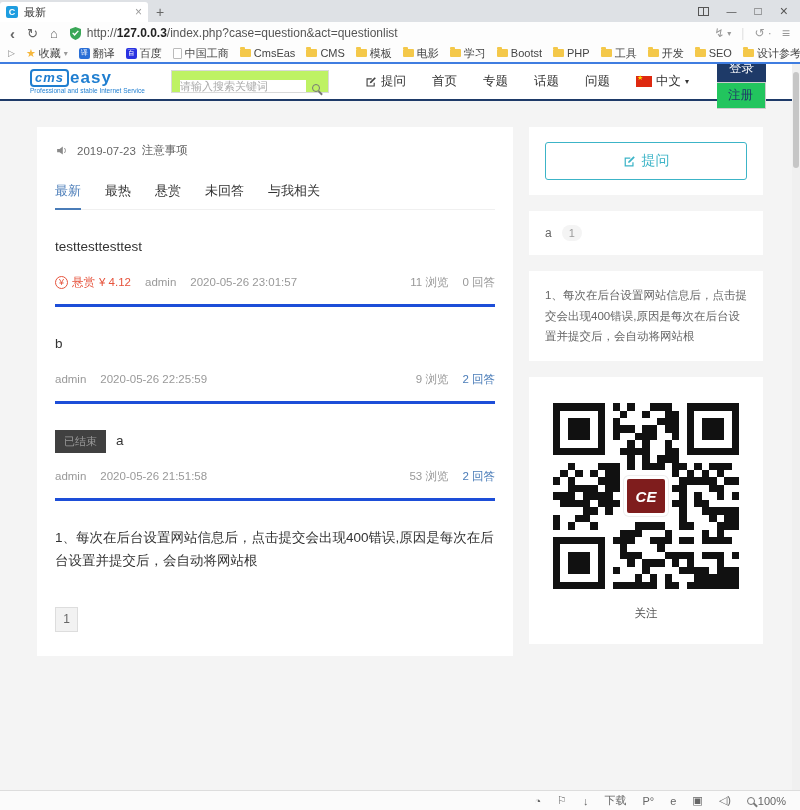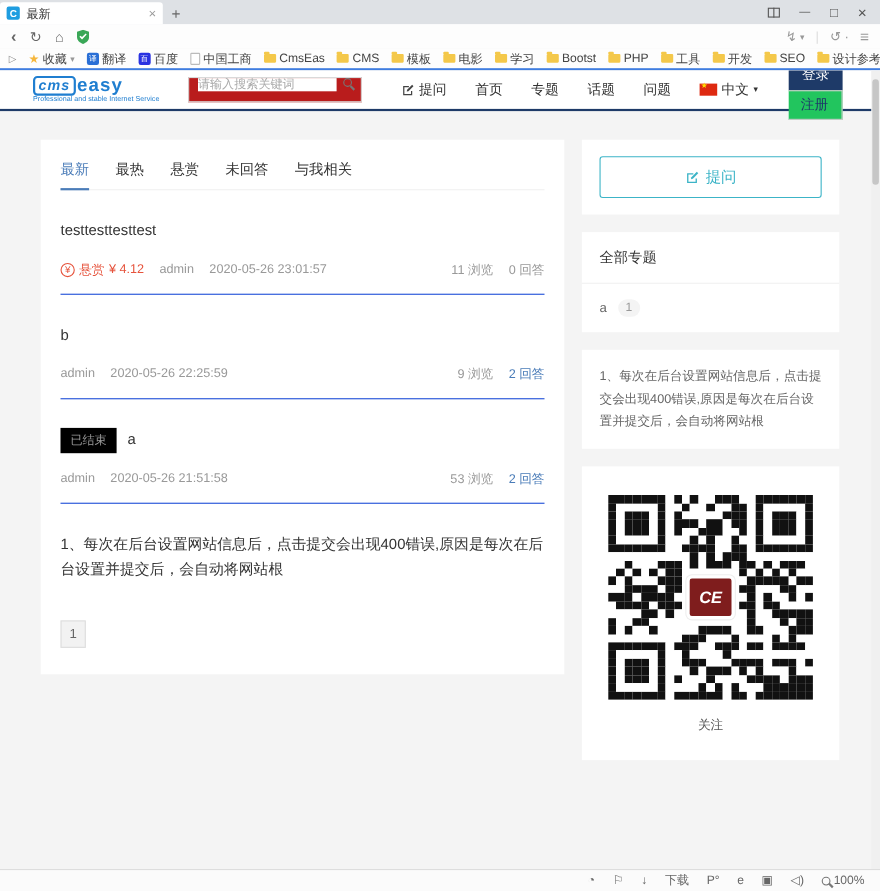--- a/index.html
+++ b/index.html
@@ -35,21 +35,21 @@
   .chrome-line { height:2px; background:#3f7de0; }
 
   
   .content-viewport { position:relative; height:726px; overflow:hidden; background:#f4f4f4; }
   .site-header { height:37px; background:#fff; border-bottom:2px solid #1e3a68; display:flex; align-items:center; padding:0 34px 0 30px; }
   .logo { display:flex; flex-direction:column; line-height:1; }
   .logo-row { display:flex; align-items:center; }
   .logo-cms { border:2px solid #1f7ed0; color:#1f7ed0; font-weight:bold; font-style:italic; font-size:13px; padding:0 3px 1px; border-radius:4px; letter-spacing:1px; }
   .logo-easy { color:#1f7ed0; font-weight:bold; font-size:17px; margin-left:1px; letter-spacing:1px; }
   .logo-tag { font-size:6.5px; color:#1f7ed0; margin-top:1px; }
-  .search-box { margin-left:26px; width:158px; height:23px; border:1px solid #d9d9d9; display:flex; align-items:flex-start; padding:0 8px; gap:6px; background:#b91c1c; }
+  .search-box { margin-left:26px; width:158px; height:23px; border:1px solid #d9d9d9; display:flex; align-items:flex-end; padding:0 8px; gap:6px; background:#bef264; }
   .search-input { border:none; outline:none; flex:1; font-size:11px; color:#333; width:100%; font-family:inherit; }
   .search-input::placeholder { color:#aaa; }
   .mag { width:8px; height:8px; border:1.5px solid #777; border-radius:50%; position:relative; display:inline-block; flex:none; }
   .mag::after { content:""; position:absolute; width:5px; height:1.5px; background:#777; transform:rotate(45deg); right:-4px; bottom:-2px; }
   .top-nav { margin-left:auto; display:flex; align-items:center; gap:26px; font-size:12.5px; color:#333; }
   .nav-item { display:flex; align-items:center; gap:4px; cursor:pointer; }
   .flag { width:16px; height:11px; background:#de2910; position:relative; display:inline-block; }
   .flag::before { content:"★"; position:absolute; left:1px; top:-2px; color:#ffde00; font-size:7px; }
   .nav-caret { font-size:8px; color:#333; }
   .auth { display:flex; margin-left:28px;flex-direction:column; }
@@ -63,25 +63,25 @@
   .sidebar { width:234px; display:flex; flex-direction:column; gap:16px; }
   .card { background:#fff; }
 
   .announce { display:flex; align-items:center; gap:8px; padding:16px 0 6px; font-size:11.5px; color:#666; }
 
   .tabs { display:flex; gap:24px; font-size:13px; color:#333; margin-top:18px; border-bottom:1px solid #f0f0f0; }
   .tabs .tab-item { padding-bottom:9px; cursor:pointer; position:relative; }
   .tabs .tab-item.active { color:#4a7cb8; }
   .tabs .tab-item.active::after { content:""; position:absolute; left:0; right:0; bottom:-1px; height:2px; background:#4a7cb8; }
 
-  .q-item { padding:26px 0 14px; border-bottom:1px solid #1d4ed8; }
+  .q-item { padding:26px 0 14px; border-bottom:3px solid #1d4ed8; }
   .q-item:last-of-type { border-bottom:none; }
   .q-title-row { display:flex; align-items:center; gap:10px; }
   .q-title { font-size:13.5px; color:#333; line-height:1.7; cursor:pointer; }
-  .q-badge { background:#000000; color:#999; font-size:11px; padding:4px 9px; flex:none;font-family:Liberation Serif, serif; }
+  .q-badge { background:#404040; color:#999; font-size:11px; padding:4px 9px; flex:none;font-family:Liberation Serif, serif; }
   .q-meta { display:flex; align-items:center; margin-top:16px; font-size:11.5px; color:#999; }
   .q-meta-left { display:flex; align-items:center; gap:14px; }
   .coin { width:13px; height:13px; border:1px solid #e6533c; border-radius:50%; color:#e6533c; font-size:9px; display:inline-flex; align-items:center; justify-content:center; flex:none; }
   .bounty { color:#e6533c; display:flex; align-items:center; gap:4px; }
   .q-meta-right { margin-left:auto; display:flex; gap:14px; }
   .q-views { color:#999; }
   .q-answers { color:#999; }
   .q-answers.active { color:#4a7cb8; cursor:pointer; }
 
   .pagination { margin-top:20px; }
@@ -136,20 +136,21 @@
 
 <div class="addrbar">
   <span class="nav-glyph" style="font-size:15px;font-weight:bold;">‹</span>
   <span class="nav-glyph">↻</span>
   <span class="nav-glyph">⌂</span>
   <div class="url-box">
     <svg width="11" height="13" viewBox="0 0 12 14">
         <path d="M6 0l6 2v5c0 4-3 6-6 7-3-1-6-3-6-7V2z" fill="#3aa757"></path>
         <path d="M5 7.2L3.4 5.8l-1 1L5 9.6l4.6-5-1-1z" fill="#fff"></path>
       </svg>
+    <span><span>http://</span><span class="url-host">127.0.0.3</span><span>/index.php?case=question&amp;act=questionlist</span></span>
   </div>
   <div class="addr-right">
     <span class="status-ico">
         <span>↯</span>
         <span style="font-size:8px;">▾</span>
       </span>
     <span class="addr-sep">|</span>
     <span>↺ ·</span>
     <span style="font-size:14px;">≡</span>
   </div>
@@ -266,20 +267,28 @@
       </div>
     <div class="auth">
       <span class="btn-login">登录</span>
       <span class="btn-register">注册</span>
     </div>
   </div>
 
   <div class="container">
 
     <div class="main-card">
+      <div class="announce">
+        <svg width="14" height="13" viewBox="0 0 16 16">
+            <path d="M2 6v4h3l4 3V3L5 6H2z" fill="#8a8a8a"></path>
+            <path d="M11 5c1.6 1.6 1.6 4.4 0 6" stroke="#8a8a8a" stroke-width="1.2" fill="none"></path>
+          </svg>
+        <span>2019-07-23</span>
+        <span style="margin-left:-2px;">注意事项</span>
+      </div>
 
       <div class="tabs" id="list-tabs">
           <div class="tab-item active">最新</div>
           <div class="tab-item">最热</div>
           <div class="tab-item">悬赏</div>
           <div class="tab-item">未回答</div>
           <div class="tab-item">与我相关</div>
         </div>
 
       <div id="question-list">
@@ -349,21 +358,20 @@
         <div class="ask-btn">
           <svg class="pencil" width="13" height="13" viewBox="0 0 16 16">
               <path d="M2 3h7v1.5H3.5v8h8V9H13v5H2z" fill="#3cb4c7"></path>
               <path d="M6.8 7.6L12.9 1.5l1.6 1.6-6.1 6.1-2.1.5z" fill="#3cb4c7"></path>
             </svg>
           <span>提问</span>
         </div>
       </div>
 
       <div class="card">
-        <div class="side-title">全部专题</div>
         <div class="side-body">
           <div class="topic-row">
             <span class="topic-tag">a</span>
             <span class="topic-count">1</span>
           </div>
         </div>
       </div>
 
 
       <div class="card">

